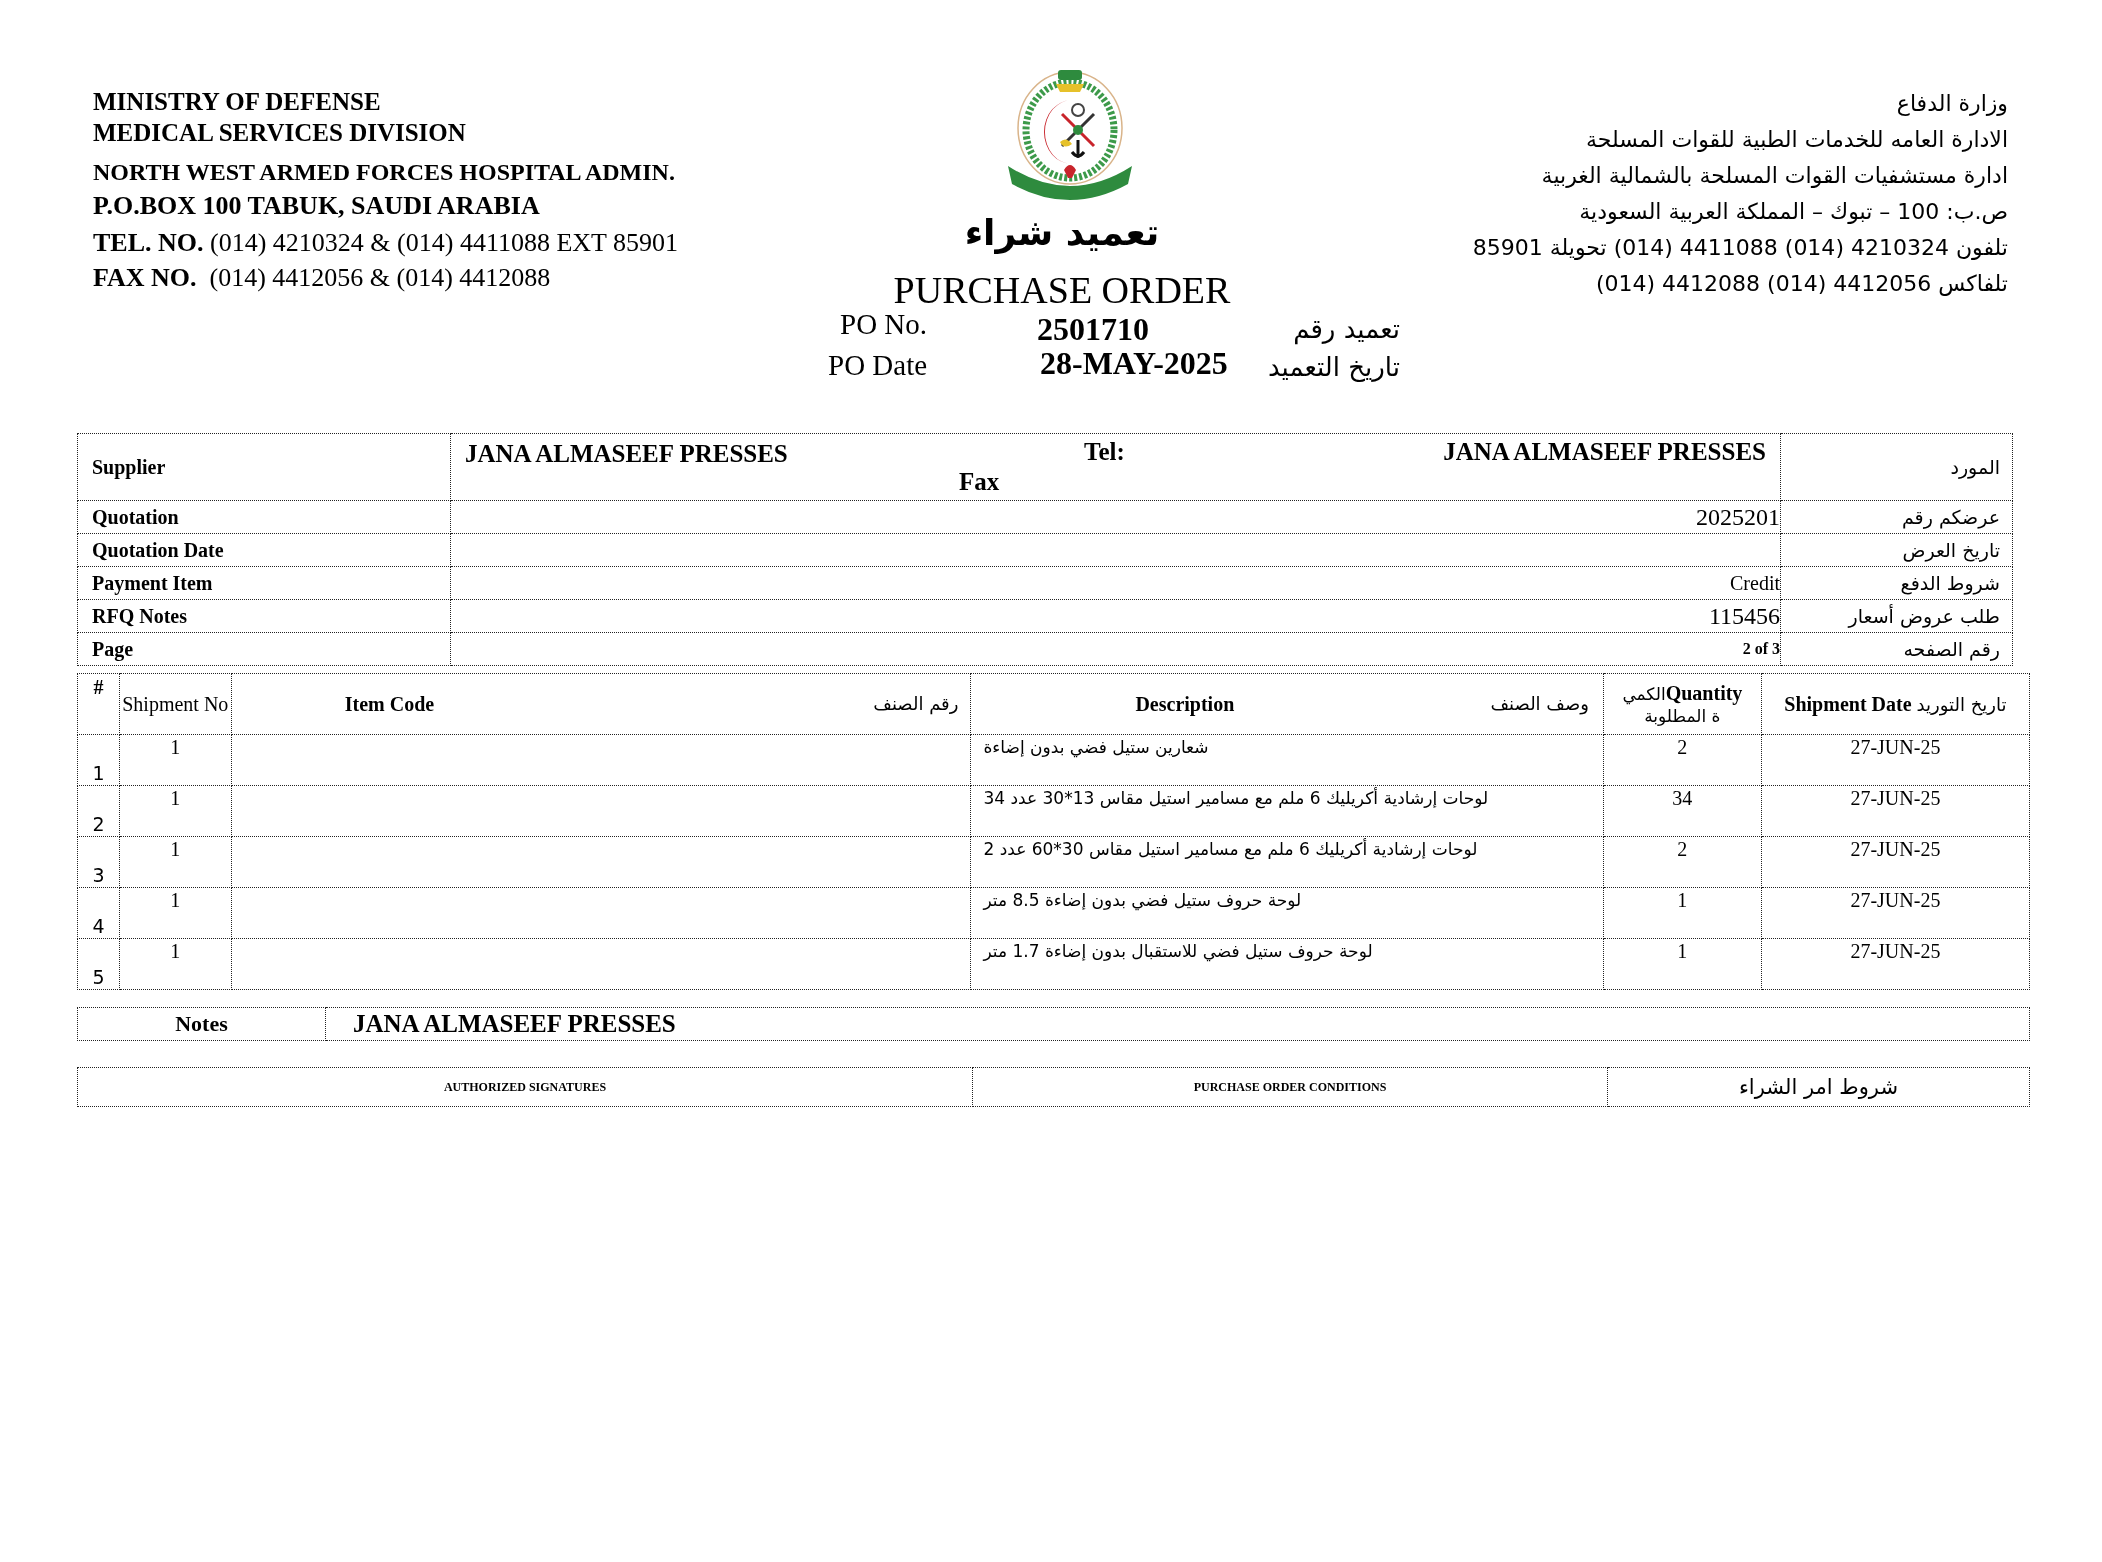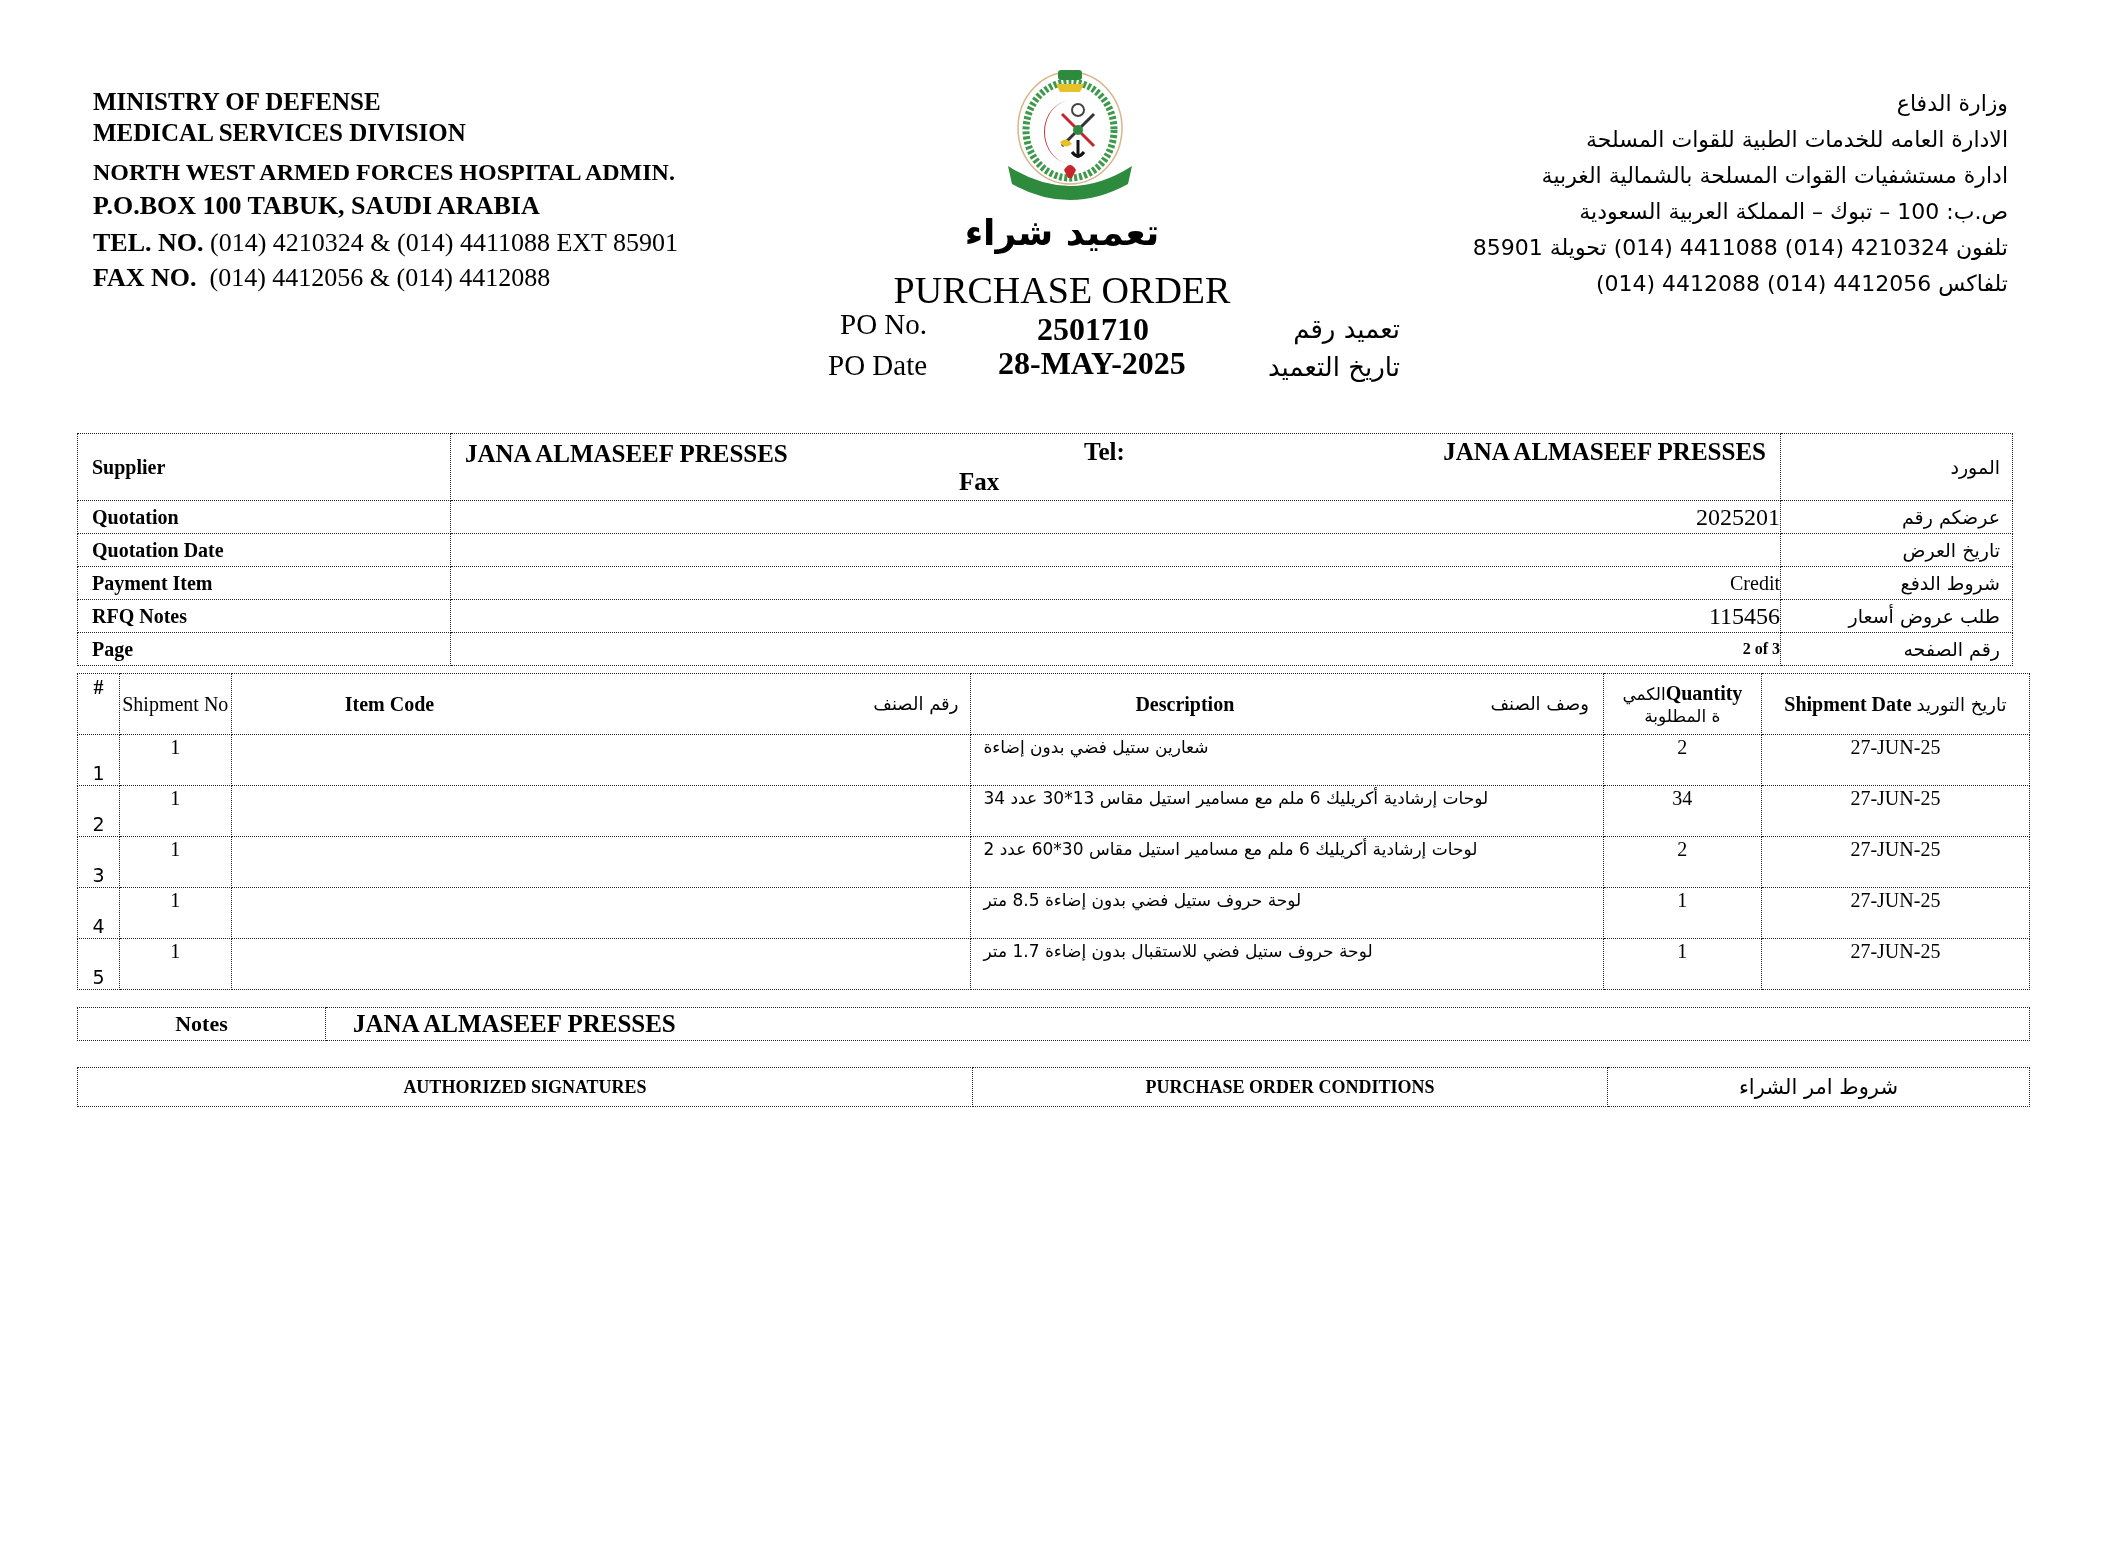--- a/index.html
+++ b/index.html
@@ -50,21 +50,21 @@
   .c-num { width: 41px; }
   .c-ship { width: 111px; }
   .c-code { width: 742px; }
   .c-desc { width: 634px; }
   .c-qty { width: 157px; }
   .c-del { width: 268px; }
 
   #notes-table { left: 77px; top: 1007px; width: 1953px; }
   #notes-table td { height: 32px; }
   #sig-table { left: 77px; top: 1067px; width: 1953px; }
-  #sig-table td { height: 38px; text-align: center; font-weight: bold; font-size: 18px; }
+  #sig-table td { height: 38px; text-align: center; font-weight: bold; font-size: 12px; }
 </style>
 </head>
 <body>
 
 <div id="hdr-left" class="abs">
   <div class="hl1">MINISTRY OF DEFENSE</div>
   <div class="hl1">MEDICAL SERVICES DIVISION</div>
   <div class="hl2">NORTH WEST ARMED FORCES HOSPITAL ADMIN.</div>
   <div class="hl3">P.O.BOX 100 TABUK, SAUDI ARABIA</div>
   <div class="hl4"><span class="b">TEL. NO.</span><span style="white-space:pre"> (014) 4210324 &amp; (014) 4411088 EXT 85901</span></div>
@@ -99,21 +99,21 @@
 </div>
 
 <div id="title-ar" class="abs ar" style="direction:rtl">تعميد شراء</div>
 <div id="title-en" class="abs">PURCHASE ORDER</div>
 
 <div class="abs po-lbl" style="left:840px; top:308px;">PO No.</div>
 <div class="abs po-val" style="left:1037px; top:311px;">2501710</div>
 <div class="abs po-ar ar" style="right:702px; top:314px;">تعميد رقم</div>
 
 <div class="abs po-lbl" style="left:828px; top:349px;">PO Date</div>
-<div class="abs po-val" style="left:998px; top:345px;text-align:right;">28-MAY-2025</div>
+<div class="abs po-val" style="left:1040px; top:345px;text-align:right;">28-MAY-2025</div>
 <div class="abs po-ar ar" style="right:702px; top:352px;">تاريخ التعميد</div>
 
 <table id="hdr-table">
   <tbody>
       <tr class="sup">
     <td class="lbl">Supplier</td>
     <td style="position:relative; vertical-align:top;">
       <div style="position:relative; height:66px;">
         <span class="abs b" style="left:14px; top:6px; font-size:25px;">JANA ALMASEEF PRESSES</span>
         <span class="abs b" style="left:633px; top:4px; font-size:25px;">Tel:</span>

